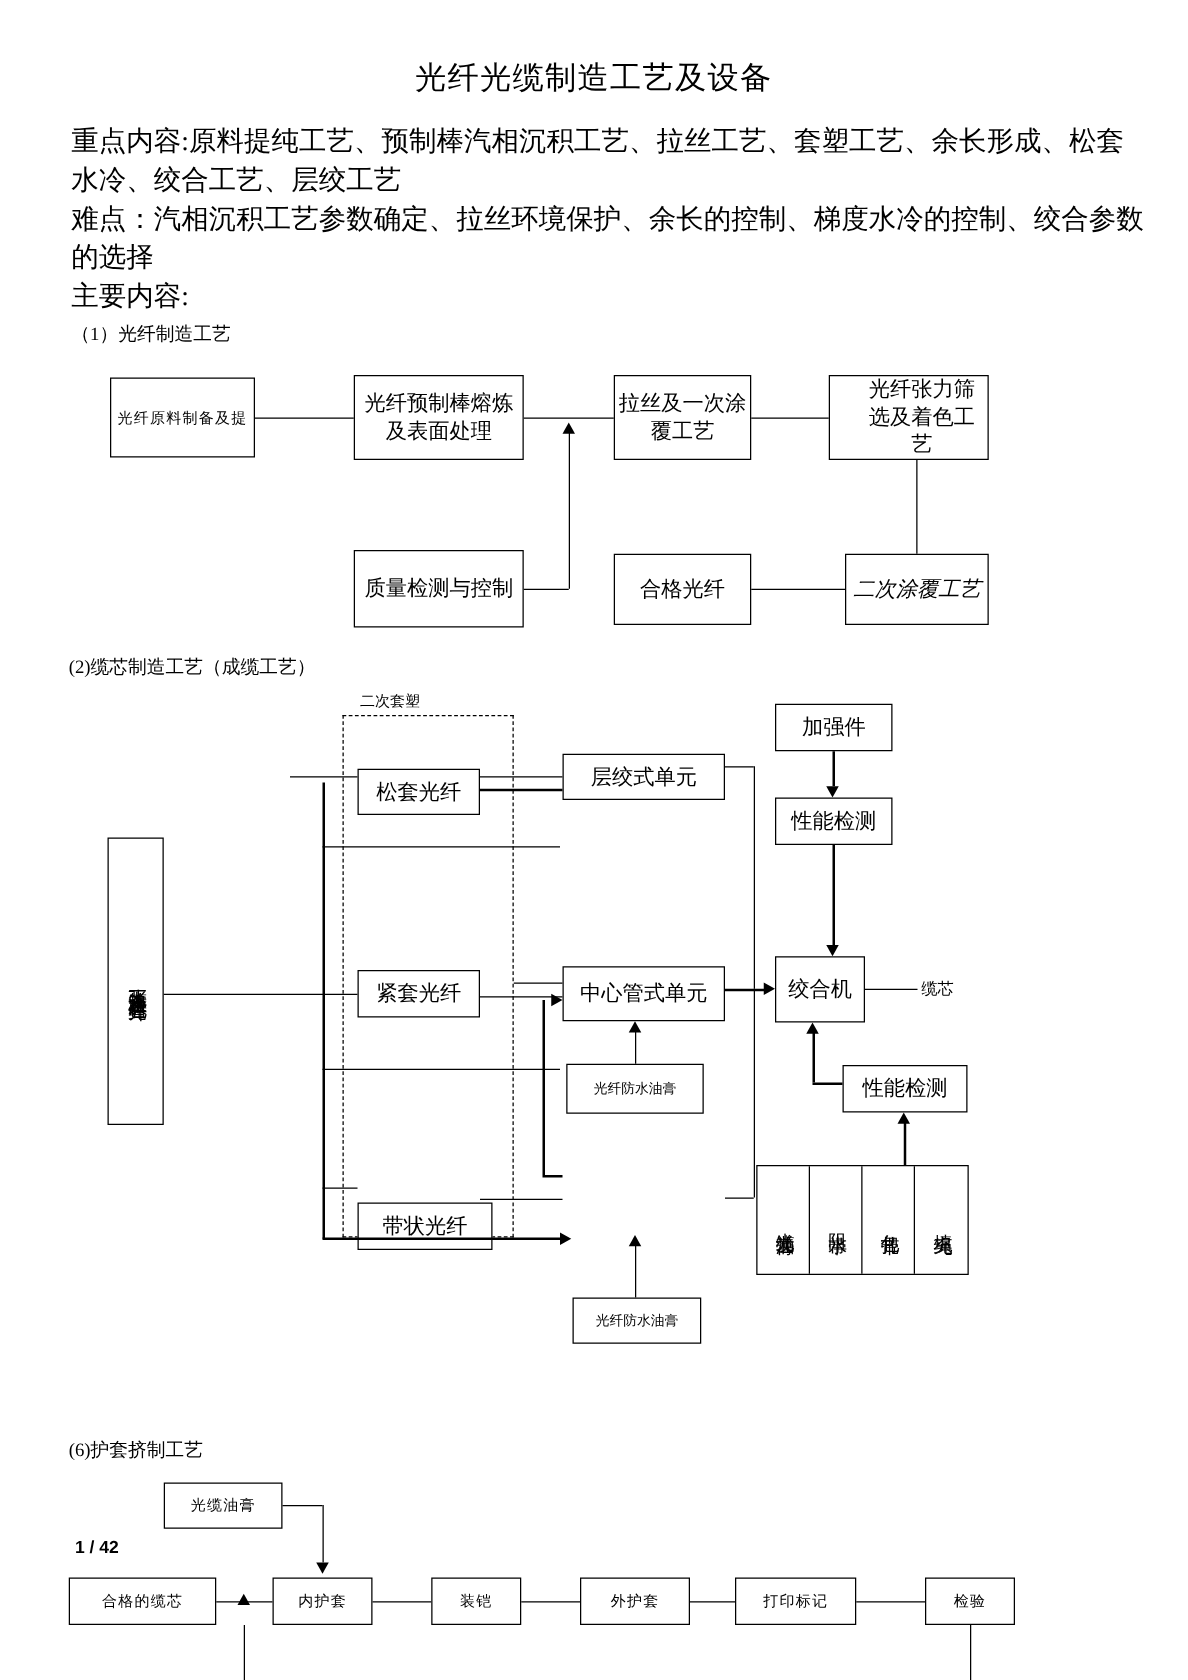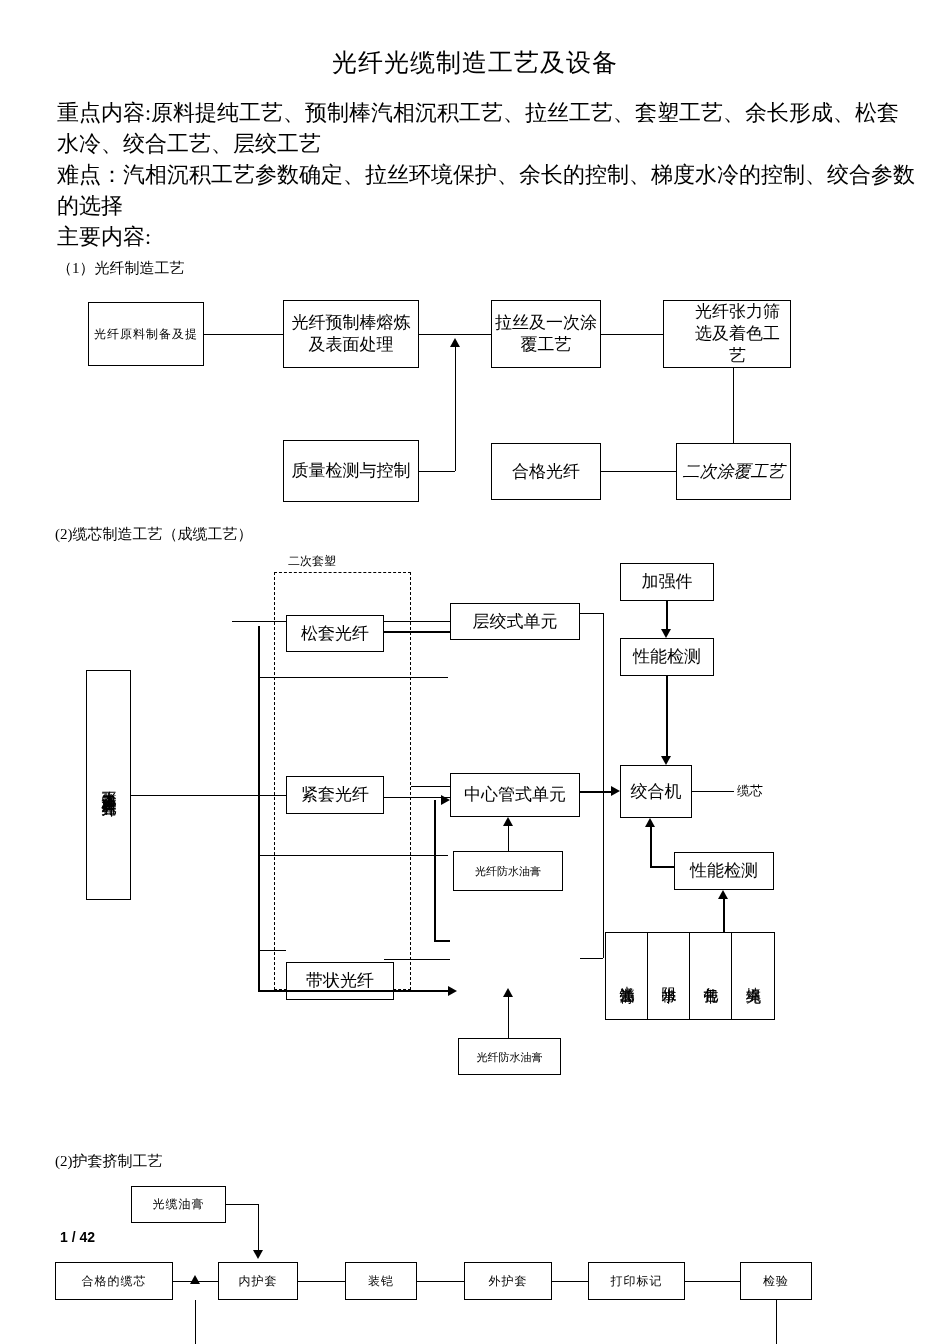--- a/index.html
+++ b/index.html
@@ -162,21 +162,21 @@
 <body>
 
 <div id="page-title">光纤光缆制造工艺及设备</div>
 
 <div class="body-text" id="focus-line">重点内容:原料提纯工艺、预制棒汽相沉积工艺、拉丝工艺、套塑工艺、余长形成、松套水冷、绞合工艺、层绞工艺</div>
 <div class="body-text" id="difficulty-line">难点：汽相沉积工艺参数确定、拉丝环境保护、余长的控制、梯度水冷的控制、绞合参数的选择</div>
 <div class="body-text" id="main-line">主要内容:</div>
 
 <div class="section-label" id="sec1-label">（1）光纤制造工艺</div>
 <div class="section-label" id="sec2-label">(2)缆芯制造工艺（成缆工艺）</div>
-<div class="section-label" id="sec3-label">(2)护套挤制工艺</div>
+<div class="section-label" id="sec3-label">(6)护套挤制工艺</div>
 
 <div id="page-number">1 / 42</div>
 
 <div class="canvas">
 
   <div class="nbox" style="left:283px; top:300px; width:136px; height:68px;">光纤预制棒熔炼及表面处理</div>
 
   <div class="nbox small" style="left:88px; top:302px; width:116px; height:64px;">光纤原料制备及提</div>
 
   <div class="nbox" style="left:491px; top:300px; width:110px; height:68px;">拉丝及一次涂覆工艺</div>

